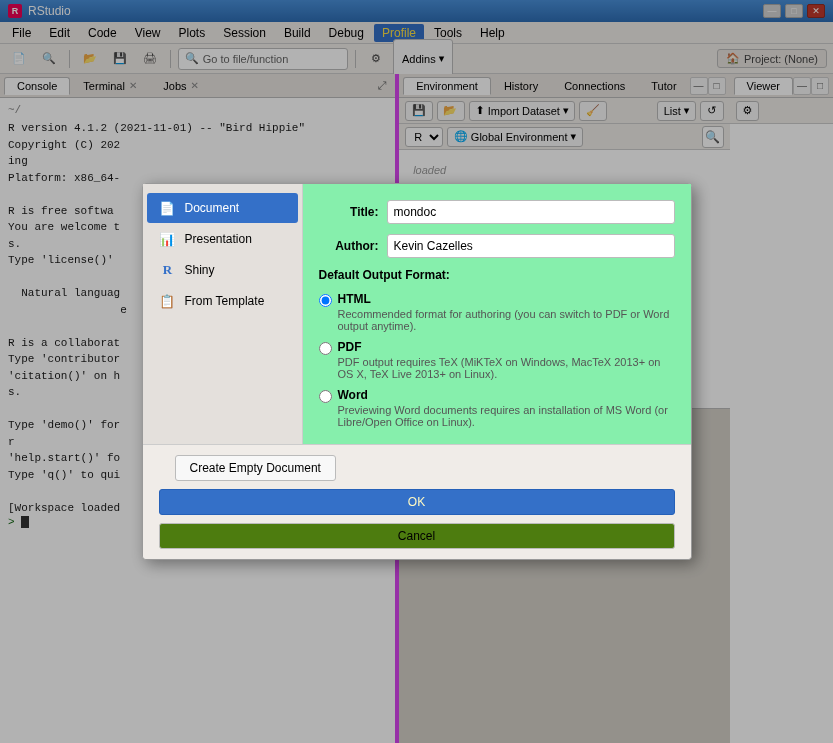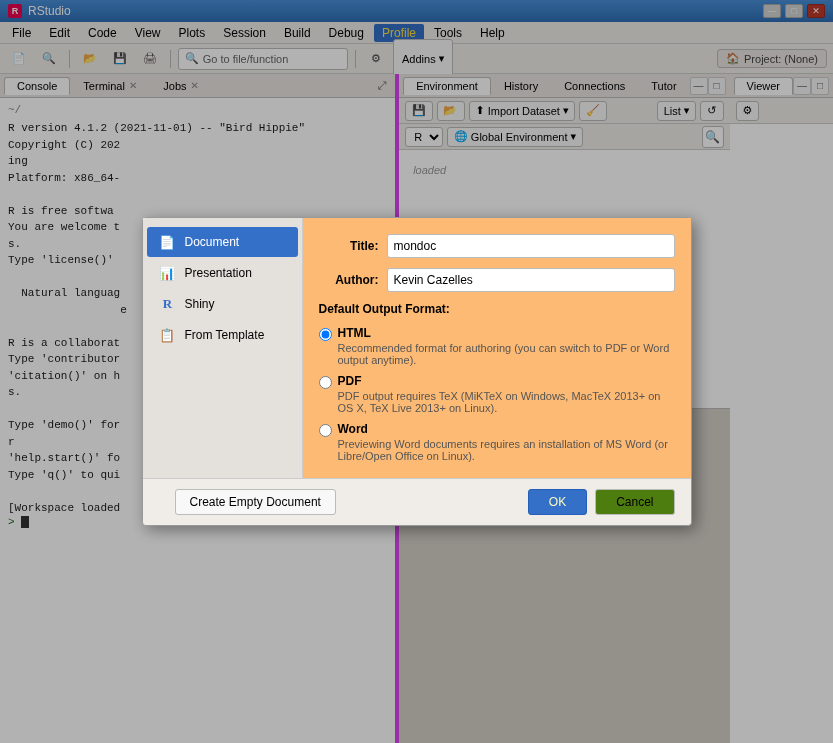--- a/index.html
+++ b/index.html
@@ -265,21 +265,21 @@
       color: white;
     }
     .dialog-sidebar-icon {
       width: 18px; height: 18px;
       display: flex; align-items: center; justify-content: center;
       font-size: 13px;
     }
     .dialog-main {
       flex: 1;
       padding: 16px;
-      background: #fdba74;
+      background: #86efac;
     }
     .form-row {
       display: flex;
       align-items: center;
       margin-bottom: 10px;
       gap: 8px;
     }
     .form-label {
       font-weight: bold;
       font-size: 12px;
@@ -306,20 +306,21 @@
     .radio-label { font-weight: bold; font-size: 12px; }
     .radio-desc { font-size: 11px; color: #555; margin-top: 2px; }
     .dialog-footer {
       display: flex;
       justify-content: flex-end;
       padding: 10px 16px;
       border-top: 1px solid #ccc;
       gap: 8px;
       background: #f0ece8;
       border-radius: 0 0 4px 4px;
+      flex-direction: column;
     }
     .dialog-btn {
       height: 26px;
       padding: 0 20px;
       border: 1px solid #bbb;
       border-radius: 3px;
       font-size: 12px;
       cursor: pointer;
       background: #4d7c0f;
     }

